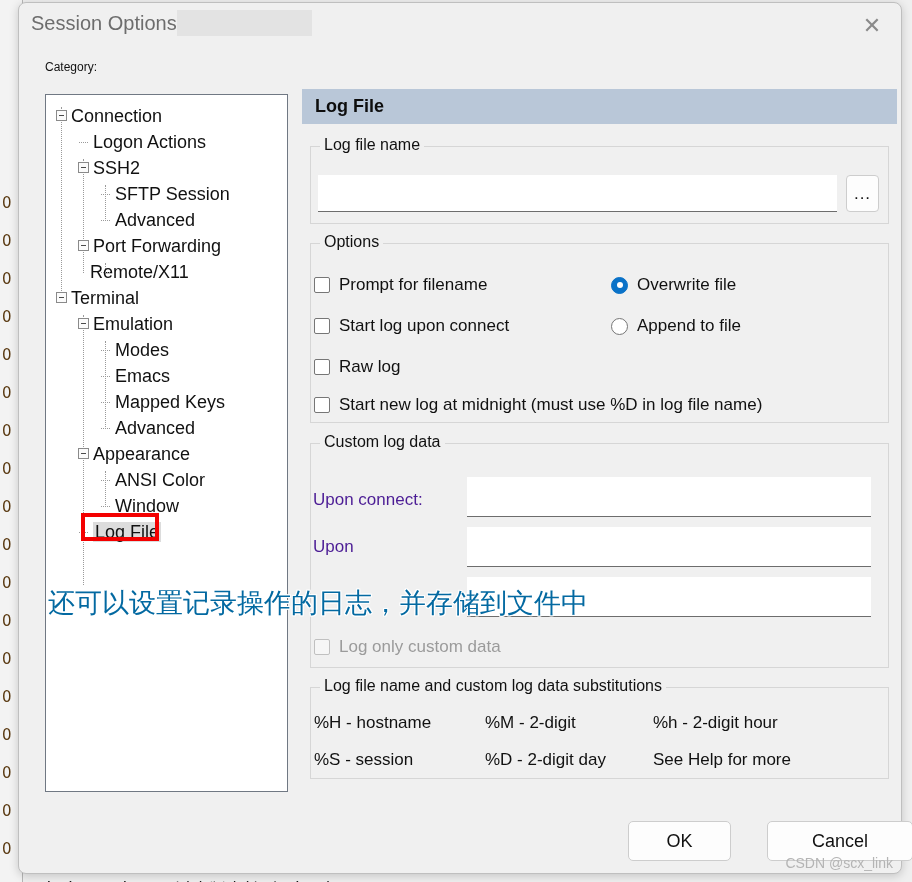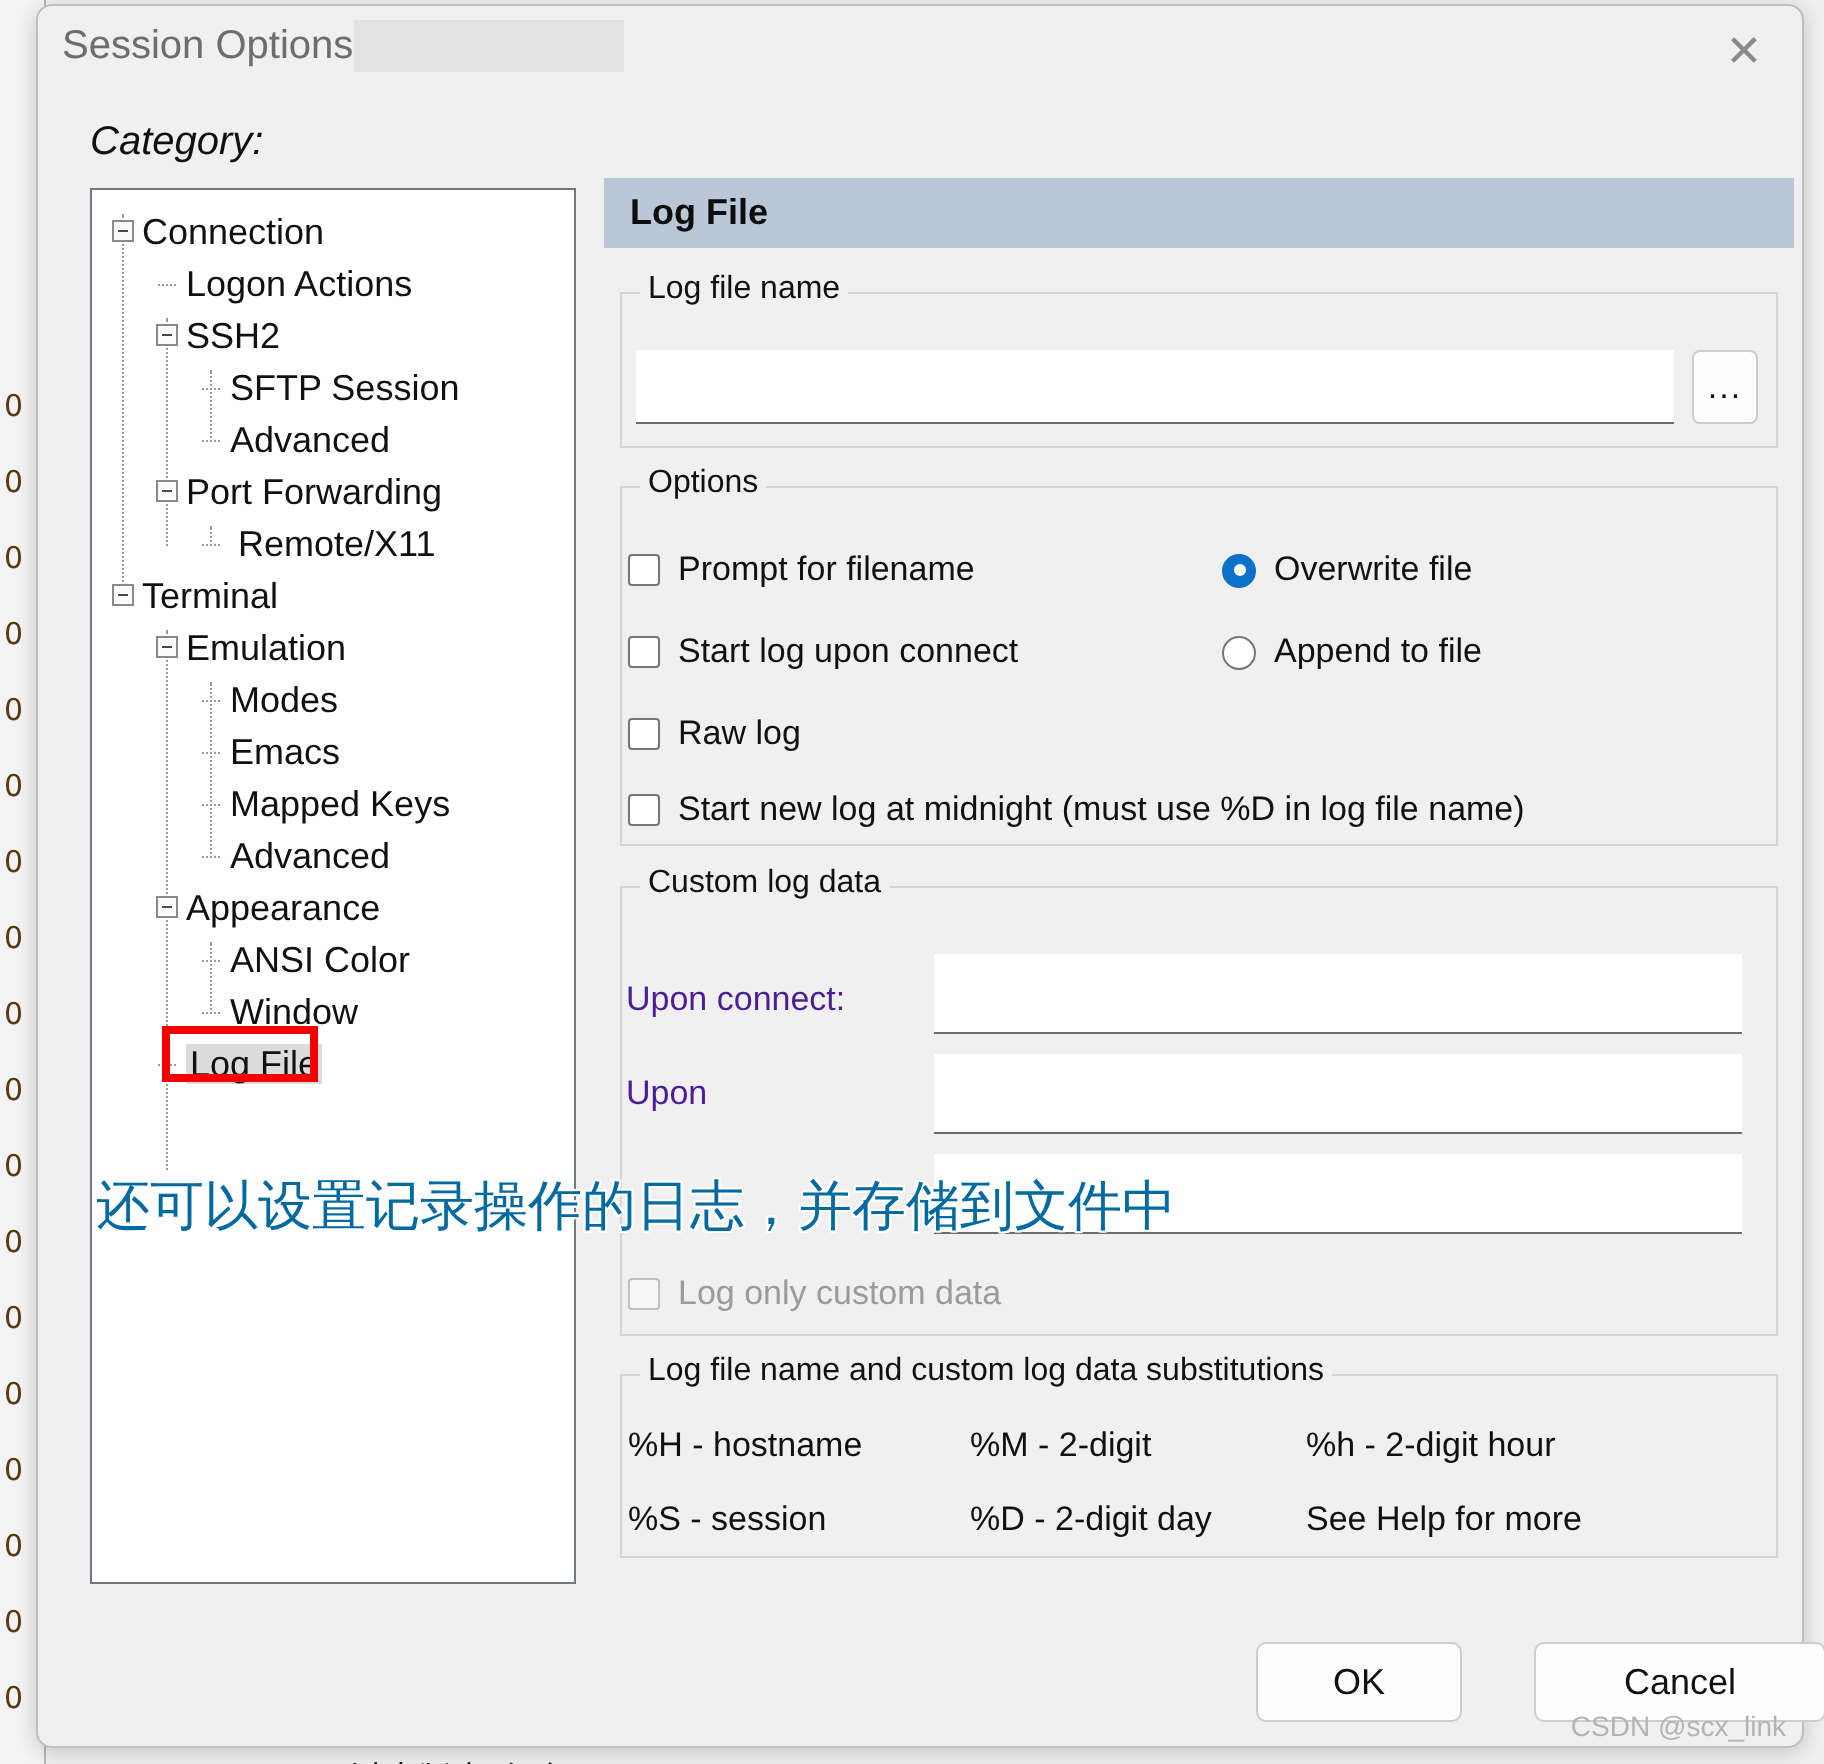--- a/index.html
+++ b/index.html
@@ -61,21 +61,21 @@
     position: absolute; right: 6px; top: 4px;
     width: 46px; height: 38px;
     display: flex; align-items: center; justify-content: center;
     color: #8a8a8a; font-size: 22px; font-weight: 300;
     cursor: pointer;
   }
 
   
   #category-label {
     position: absolute; left: 26px; top: 57px;
-    font-size: 20px; color: #111; font-style: italic;
+    font-size: 12px; color: #111;
   }
   #tree-box {
     position: absolute; left: 26px; top: 91px;
     width: 243px; height: 698px;
     background: #fff;
     border: 1px solid #707883;
     box-sizing: border-box;
     overflow: hidden;
   }
   .tree-row {
@@ -321,21 +321,21 @@
       <div class="tree-row" style="position: absolute; left: 0px; top: 112px; width: 100%;">
         <span class="hline" style="left: 55px; top: 13px; width: 9px;"></span>
         <span class="tree-label" style="margin-left: 69px;">Advanced</span>
       </div>
       <div class="tree-row" style="position: absolute; left: 0px; top: 138px; width: 100%;">
         <span class="expander" style="left: 32px; top: 7px;"></span>
         <span class="tree-label" style="margin-left: 47px;">Port Forwarding</span>
       </div>
       <div class="tree-row" style="position: absolute; left: 0px; top: 164px; width: 100%;">
         <span class="hline" style="left: 55px; top: 13px; width: 9px;"></span>
-        <span class="tree-label" style="margin-left: 73px;">Remote/X11</span>
+        <span class="tree-label" style="margin-left: 44px;">Remote/X11</span>
       </div>
       <div class="tree-row" style="position: absolute; left: 0px; top: 190px; width: 100%;">
         <span class="expander" style="left: 10px; top: 7px;"></span>
         <span class="tree-label" style="margin-left: 25px;">Terminal</span>
       </div>
       <div class="tree-row" style="position: absolute; left: 0px; top: 216px; width: 100%;">
         <span class="expander" style="left: 32px; top: 7px;"></span>
         <span class="tree-label" style="margin-left: 47px;">Emulation</span>
       </div>
       <div class="tree-row" style="position: absolute; left: 0px; top: 242px; width: 100%;">

